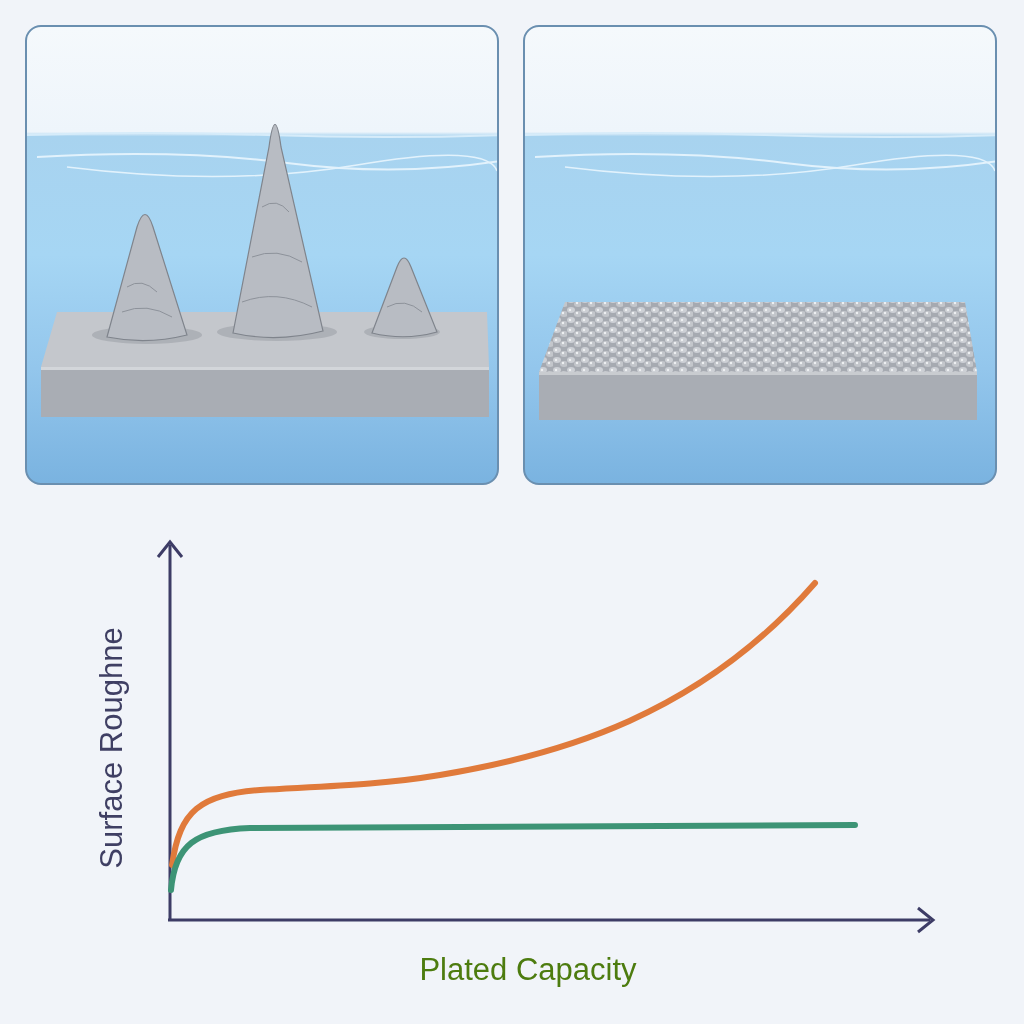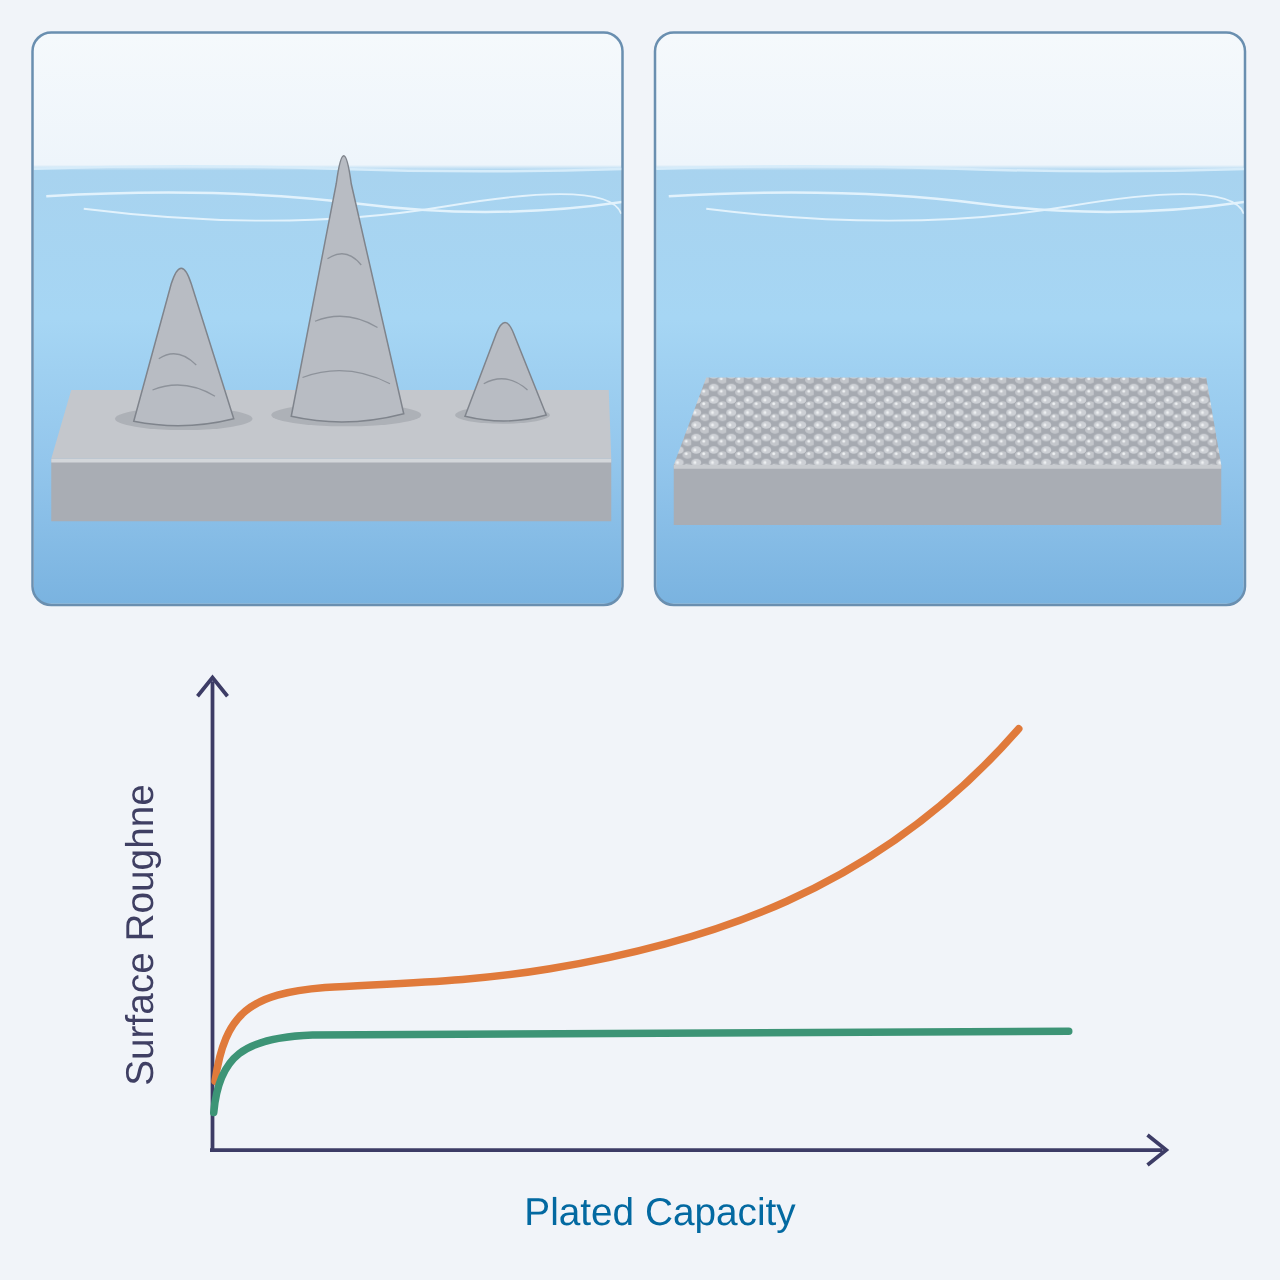--- a/index.html
+++ b/index.html
@@ -4,21 +4,21 @@
 <style>
   html, body { margin:0; padding:0; }
   body { width:1024px; height:1024px; background:#f1f4f9; position:relative; overflow:hidden; font-family:"Liberation Sans", sans-serif; }
   .panel { position:absolute; top:25px; width:474px; height:460px; border:2px solid #6a8fb0; border-radius:16px; overflow:hidden; box-sizing:border-box;
            background:linear-gradient(to bottom, #f5f9fc 0%, #eef5fb 23%, #a8d3ef 24%, #a6d6f4 50%, #93c6ec 75%, #7ab3e0 100%); }
   .panel.left { left:25px; }
   .panel.right { left:523px; }
   .panel svg { position:absolute; left:0; top:0; }
   .chart { position:absolute; left:0; top:500px; width:1024px; height:524px; }
   .ylabel { position:absolute; left:112px; top:748px; transform:translate(-50%,-50%) rotate(-90deg); font-size:31px; color:#3f3f63; white-space:nowrap; }
-  .xlabel { position:absolute; left:528px; top:970px; transform:translate(-50%,-50%); font-size:31px; color:#0369a1; white-space:nowrap; }
+  .xlabel { position:absolute; left:528px; top:970px; transform:translate(-50%,-50%); font-size:31px; color:#4d7c0f; white-space:nowrap; }
 </style>
 </head>
 <body>
 
 <div class="panel left">
   <svg width="474" height="460" viewBox="0 0 474 460">
 
     <path d="M0 108 Q120 104 240 108 T474 108" stroke="#d6ecfa" stroke-width="2" fill="none"></path>
     <path d="M10 130 Q150 122 260 136 T474 134" stroke="#e2f2fc" stroke-width="2" fill="none"></path>
     <path d="M40 140 Q200 160 330 138 T470 144" stroke="#e2f2fc" stroke-width="1.5" fill="none"></path>

